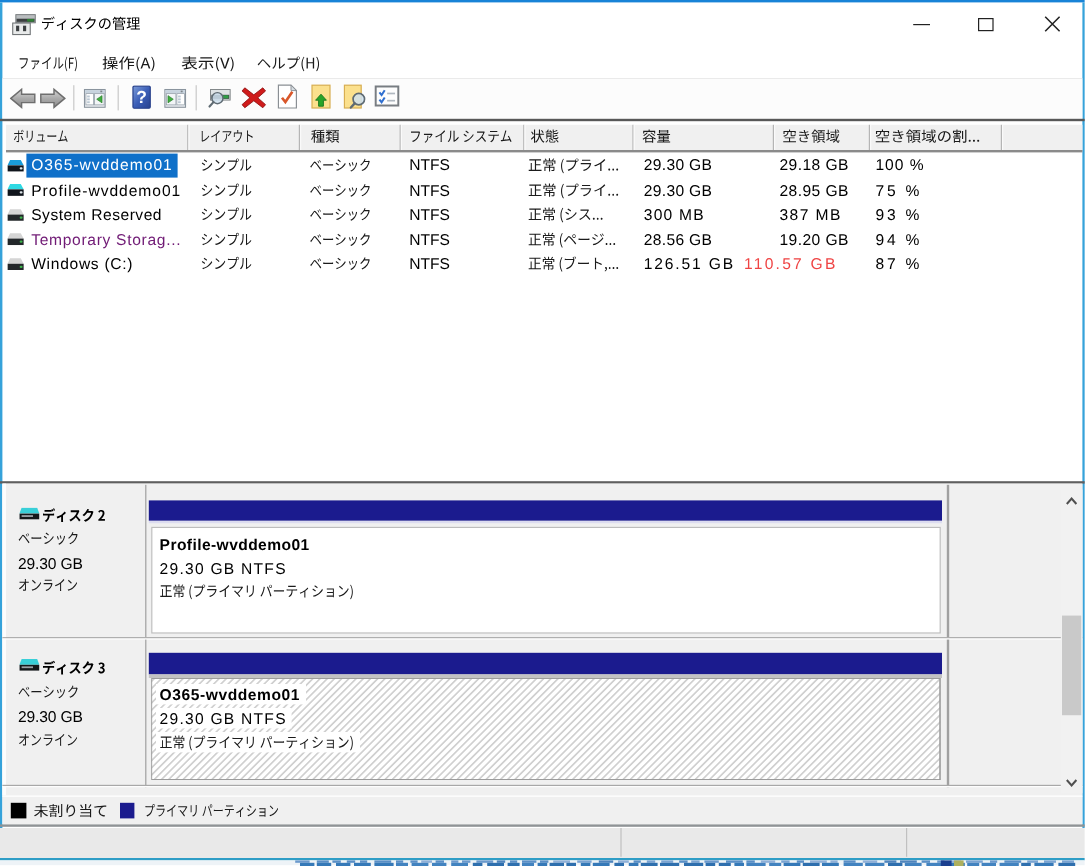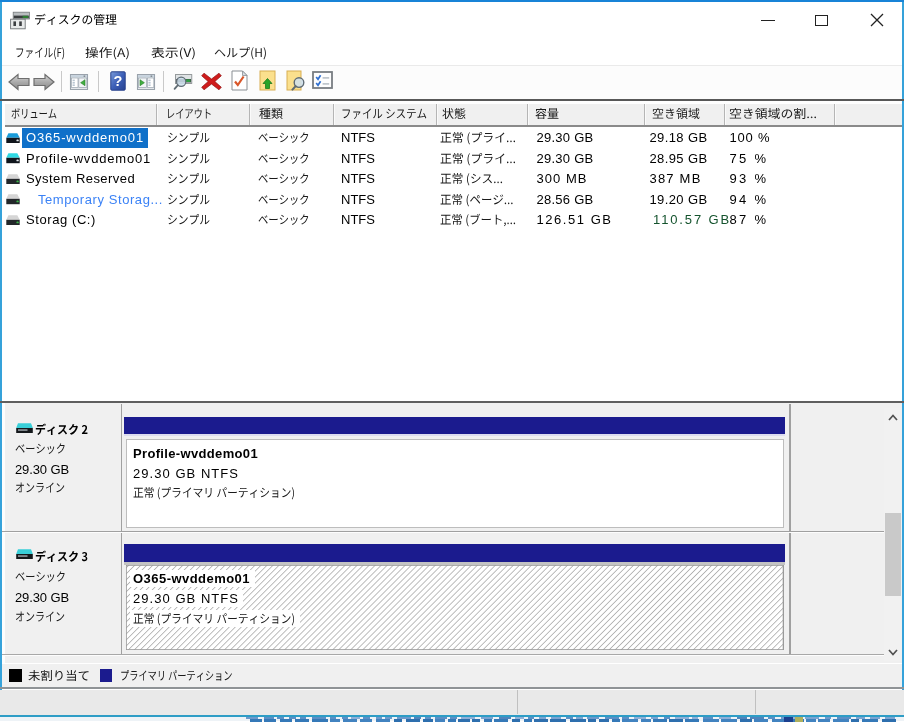--- a/index.html
+++ b/index.html
@@ -194,22 +194,22 @@
       <rect x="10.4" y="6.4" width="2.4" height="1.9" rx="0.9" fill="#3cb44a"></rect>
     </svg>
 <svg class="abs" style="left:5.5px;top:214.5px" width="14" height="10.5" viewBox="0 0 14 10.5">
       <path d="M2.4 0.3 L11.3 0.3 L13.7 4.8 L0.3 4.8 Z" fill="#d5d5d5"></path>
       <rect x="0.3" y="4.8" width="13.4" height="5.4" fill="#23272a"></rect>
       <rect x="10.4" y="6.4" width="2.4" height="1.9" rx="0.9" fill="#3cb44a"></rect>
     </svg>
 <div class="lt" style="left:26px;top:130.0px;letter-spacing:0.84px;color:#fff">O365-wvddemo01</div>
 <div class="lt" style="left:26px;top:150.5px;letter-spacing:0.81px;color:#000">Profile-wvddemo01</div>
 <div class="lt" style="left:26px;top:171.0px;letter-spacing:0.43px;color:#000">System Reserved</div>
-<div class="lt" style="left:38px;top:191.5px;letter-spacing:0.57px;color:#3b82f6">Temporary Storag...</div>
-<div class="lt" style="left:26px;top:212.0px;letter-spacing:0.58px;color:#000">Storag (C:)</div>
+<div class="lt" style="left:26px;top:191.5px;letter-spacing:0.57px;color:#701a75">Temporary Storag...</div>
+<div class="lt" style="left:26px;top:212.0px;letter-spacing:0.58px;color:#000">Windows (C:)</div>
 <svg style="position:absolute;left:166.5px;top:129.39999999999998px" width="43.0" height="16" viewBox="0 0 48.0 16" preserveAspectRatio="none">
       <path d="M3.6 3.8 3.1 4.6C3.8 5.0 5.1 5.9 5.7 6.3L6.2 5.5C5.7 5.1 4.3 4.2 3.6 3.8ZM1.8 12.4 2.4 13.3C3.5 13.1 5.1 12.5 6.3 11.8C8.3 10.7 9.9 9.2 11.0 7.6L10.4 6.6C9.4 8.3 7.8 9.8 5.8 11.0C4.6 11.7 3.1 12.1 1.8 12.4ZM1.8 6.5 1.3 7.3C2.0 7.7 3.3 8.5 3.9 8.9L4.4 8.1C3.9 7.7 2.5 6.9 1.8 6.5Z M14.7 4.2 14.0 4.9C14.9 5.5 16.4 6.8 17.0 7.4L17.8 6.7C17.1 6.0 15.6 4.8 14.7 4.2ZM13.7 12.2 14.3 13.2C16.3 12.9 17.8 12.1 19.0 11.4C20.9 10.2 22.3 8.6 23.1 7.1L22.5 6.1C21.8 7.6 20.3 9.3 18.5 10.5C17.4 11.2 15.8 11.9 13.7 12.2Z M33.7 4.4C33.7 3.9 34.0 3.6 34.5 3.6C34.9 3.6 35.3 3.9 35.3 4.4C35.3 4.8 34.9 5.2 34.5 5.2C34.0 5.2 33.7 4.8 33.7 4.4ZM33.1 4.4C33.1 4.5 33.1 4.6 33.2 4.8L32.8 4.8C32.2 4.8 27.4 4.8 26.8 4.8C26.4 4.8 25.9 4.7 25.6 4.7V5.8C25.9 5.8 26.3 5.7 26.8 5.7C27.4 5.7 32.2 5.7 32.9 5.7C32.7 6.9 32.2 8.5 31.3 9.6C30.3 10.9 29.0 11.9 26.6 12.5L27.5 13.4C29.7 12.7 31.1 11.6 32.2 10.2C33.1 9.0 33.7 7.0 34.0 5.8L34.0 5.7C34.1 5.7 34.3 5.7 34.5 5.7C35.2 5.7 35.8 5.1 35.8 4.4C35.8 3.6 35.2 3.0 34.5 3.0C33.7 3.0 33.1 3.6 33.1 4.4Z M42.3 12.7 42.9 13.3C43.0 13.2 43.1 13.1 43.3 13.0C44.7 12.3 46.4 11.1 47.4 9.7L46.9 8.9C45.9 10.2 44.5 11.3 43.4 11.8C43.4 11.4 43.4 5.6 43.4 4.9C43.4 4.4 43.4 4.1 43.4 4.0H42.3C42.3 4.1 42.4 4.4 42.4 4.9C42.4 5.6 42.4 11.5 42.4 12.1C42.4 12.3 42.3 12.6 42.3 12.7ZM36.8 12.7 37.7 13.3C38.7 12.5 39.5 11.3 39.8 10.0C40.2 8.8 40.2 6.2 40.2 4.9C40.2 4.5 40.2 4.2 40.3 4.0H39.2C39.2 4.3 39.2 4.6 39.2 4.9C39.2 6.2 39.2 8.6 38.9 9.7C38.5 10.9 37.8 12.0 36.8 12.7Z" fill="#1b1b1b"></path>
     </svg>
 <svg style="position:absolute;left:258px;top:129.39999999999998px" width="51.5" height="16" viewBox="0 0 60.0 16" preserveAspectRatio="none">
       <path d="M8.3 4.9 7.6 5.2C8.0 5.7 8.4 6.4 8.7 7.1L9.4 6.8C9.1 6.2 8.6 5.3 8.3 4.9ZM9.8 4.3 9.2 4.6C9.6 5.1 10.0 5.8 10.3 6.5L11.0 6.1C10.7 5.6 10.2 4.7 9.8 4.3ZM0.6 9.8 1.5 10.8C1.7 10.5 2.0 10.1 2.2 9.8C2.8 9.2 3.8 7.9 4.3 7.1C4.8 6.7 5.0 6.6 5.4 7.1C6.0 7.6 7.1 8.7 7.8 9.5C8.5 10.4 9.6 11.6 10.4 12.7L11.3 11.8C10.3 10.8 9.1 9.5 8.3 8.6C7.6 7.9 6.6 6.8 5.9 6.1C5.1 5.4 4.5 5.5 3.9 6.2C3.1 7.1 2.1 8.5 1.5 9.0C1.2 9.4 0.9 9.6 0.6 9.8Z M13.2 7.8V9.0C13.6 8.9 14.2 8.9 14.9 8.9C15.8 8.9 20.6 8.9 21.5 8.9C22.0 8.9 22.5 9.0 22.8 9.0V7.8C22.5 7.8 22.1 7.9 21.5 7.9C20.6 7.9 15.8 7.9 14.9 7.9C14.2 7.9 13.6 7.8 13.2 7.8Z M27.6 3.8 27.1 4.6C27.8 5.0 29.1 5.9 29.7 6.3L30.2 5.5C29.7 5.1 28.3 4.2 27.6 3.8ZM25.8 12.4 26.4 13.3C27.5 13.1 29.1 12.5 30.3 11.8C32.3 10.7 33.9 9.2 35.0 7.6L34.4 6.6C33.4 8.3 31.8 9.8 29.8 11.0C28.6 11.7 27.1 12.1 25.8 12.4ZM25.8 6.5 25.3 7.3C26.0 7.7 27.3 8.5 27.9 8.9L28.4 8.1C27.9 7.7 26.5 6.9 25.8 6.5Z M41.8 6.1 40.9 6.4C41.2 6.9 41.7 8.5 41.9 9.0L42.7 8.7C42.6 8.2 42.0 6.6 41.8 6.1ZM46.1 6.8 45.1 6.4C44.9 8.0 44.3 9.5 43.5 10.5C42.5 11.8 40.9 12.7 39.6 13.1L40.3 13.9C41.7 13.4 43.2 12.5 44.3 11.0C45.1 10.0 45.6 8.7 46.0 7.4C46.0 7.2 46.1 7.0 46.1 6.8ZM39.0 6.7 38.1 7.0C38.4 7.5 39.0 9.1 39.2 9.7L40.1 9.4C39.9 8.8 39.3 7.2 39.0 6.7Z M54.4 3.7 53.3 3.3C53.3 3.6 53.1 4.1 53.0 4.3C52.4 5.3 51.3 7.1 49.2 8.3L50.0 8.9C51.3 8.1 52.3 7.0 53.1 6.0H57.1C56.9 7.1 56.1 8.6 55.2 9.7C54.1 11.0 52.6 12.1 50.4 12.7L51.3 13.5C53.5 12.7 55.0 11.6 56.1 10.3C57.1 9.0 57.9 7.3 58.2 6.1C58.2 5.9 58.4 5.7 58.5 5.5L57.7 5.0C57.5 5.1 57.2 5.1 56.9 5.1H53.6L53.9 4.6C54.0 4.4 54.2 4.0 54.4 3.7Z" fill="#1b1b1b"></path>
     </svg>
 <div class="lt" style="left:341px;top:130.0px;letter-spacing:0.01px;color:#000">NTFS</div>
 <svg style="position:absolute;left:440px;top:129.39999999999998px" width="76.0" height="16" viewBox="0 0 76.8 16" preserveAspectRatio="none">
       <path d="M2.3 6.9V12.5H0.6V13.4H11.4V12.5H6.8V8.8H10.5V7.9H6.8V4.7H11.0V3.8H1.1V4.7H5.8V12.5H3.2V6.9Z M15.8 7.1H20.3V8.3H15.8ZM13.8 10.0V13.4H14.7V10.8H17.7V14.0H18.6V10.8H21.4V12.5C21.4 12.6 21.4 12.7 21.2 12.7C21.0 12.7 20.3 12.7 19.6 12.7C19.7 12.9 19.9 13.2 19.9 13.5C20.9 13.5 21.5 13.5 21.9 13.3C22.2 13.2 22.3 13.0 22.3 12.5V10.0H18.6V9.0H21.2V6.4H14.9V9.0H17.7V10.0ZM14.0 3.4C14.4 3.8 14.8 4.4 15.0 4.8H13.0V7.4H13.9V5.6H22.2V7.4H23.1V4.8H18.5V2.9H17.6V4.8H15.1L15.8 4.4C15.6 4.0 15.2 3.5 14.8 3.0ZM21.2 3.0C20.9 3.4 20.5 4.1 20.1 4.5L20.9 4.8C21.2 4.4 21.7 3.9 22.1 3.3Z M29.6 15.4 30.2 15.1C29.2 13.3 28.7 11.3 28.7 9.3C28.7 7.2 29.2 5.2 30.2 3.5L29.6 3.2C28.5 5.0 27.8 6.9 27.8 9.3C27.8 11.6 28.5 13.6 29.6 15.4Z M40.4 4.4C40.4 3.9 40.8 3.6 41.2 3.6C41.6 3.6 42.0 3.9 42.0 4.4C42.0 4.8 41.6 5.2 41.2 5.2C40.8 5.2 40.4 4.8 40.4 4.4ZM39.9 4.4C39.9 4.5 39.9 4.6 39.9 4.8L39.5 4.8C39.0 4.8 34.2 4.8 33.5 4.8C33.1 4.8 32.6 4.7 32.3 4.7V5.8C32.6 5.8 33.0 5.7 33.5 5.7C34.2 5.7 38.9 5.7 39.6 5.7C39.5 6.9 38.9 8.5 38.1 9.6C37.1 10.9 35.7 11.9 33.4 12.5L34.2 13.4C36.4 12.7 37.8 11.6 38.9 10.2C39.9 9.0 40.5 7.0 40.7 5.8L40.7 5.7C40.9 5.7 41.0 5.7 41.2 5.7C41.9 5.7 42.6 5.1 42.6 4.4C42.6 3.6 41.9 3.0 41.2 3.0C40.5 3.0 39.9 3.6 39.9 4.4Z M45.5 4.1V5.1C45.8 5.0 46.2 5.0 46.6 5.0C47.3 5.0 50.6 5.0 51.3 5.0C51.7 5.0 52.1 5.0 52.4 5.1V4.1C52.1 4.1 51.7 4.1 51.3 4.1C50.6 4.1 47.2 4.1 46.6 4.1C46.2 4.1 45.8 4.1 45.5 4.1ZM53.3 7.2 52.6 6.8C52.5 6.9 52.2 6.9 51.9 6.9C51.3 6.9 46.2 6.9 45.6 6.9C45.3 6.9 44.9 6.9 44.4 6.8V7.8C44.9 7.8 45.3 7.8 45.6 7.8C46.3 7.8 51.4 7.8 52.0 7.8C51.8 8.7 51.3 9.7 50.6 10.4C49.5 11.5 48.0 12.3 46.3 12.6L47.1 13.5C48.6 13.1 50.1 12.4 51.4 11.0C52.3 10.0 52.8 8.8 53.1 7.6C53.1 7.5 53.2 7.3 53.3 7.2Z M55.8 8.7 56.3 9.6C57.9 9.1 59.6 8.4 60.8 7.6V12.1C60.8 12.5 60.8 13.1 60.8 13.4H61.9C61.9 13.1 61.9 12.5 61.9 12.1V7.0C63.1 6.2 64.2 5.3 65.1 4.3L64.3 3.6C63.5 4.6 62.3 5.6 61.0 6.4C59.7 7.3 57.9 8.1 55.8 8.7Z M68.4 13.2C68.8 13.2 69.2 12.8 69.2 12.3C69.2 11.8 68.8 11.5 68.4 11.5C68.0 11.5 67.6 11.8 67.6 12.3C67.6 12.8 68.0 13.2 68.4 13.2Z M71.7 13.2C72.2 13.2 72.5 12.8 72.5 12.3C72.5 11.8 72.2 11.5 71.7 11.5C71.3 11.5 71.0 11.8 71.0 12.3C71.0 12.8 71.3 13.2 71.7 13.2Z M75.1 13.2C75.5 13.2 75.9 12.8 75.9 12.3C75.9 11.8 75.5 11.5 75.1 11.5C74.6 11.5 74.3 11.8 74.3 12.3C74.3 12.8 74.6 13.2 75.1 13.2Z" fill="#1b1b1b"></path>
     </svg>
@@ -259,21 +259,21 @@
       <path d="M3.6 3.8 3.1 4.6C3.8 5.0 5.1 5.9 5.7 6.3L6.2 5.5C5.7 5.1 4.3 4.2 3.6 3.8ZM1.8 12.4 2.4 13.3C3.5 13.1 5.1 12.5 6.3 11.8C8.3 10.7 9.9 9.2 11.0 7.6L10.4 6.6C9.4 8.3 7.8 9.8 5.8 11.0C4.6 11.7 3.1 12.1 1.8 12.4ZM1.8 6.5 1.3 7.3C2.0 7.7 3.3 8.5 3.9 8.9L4.4 8.1C3.9 7.7 2.5 6.9 1.8 6.5Z M14.7 4.2 14.0 4.9C14.9 5.5 16.4 6.8 17.0 7.4L17.8 6.7C17.1 6.0 15.6 4.8 14.7 4.2ZM13.7 12.2 14.3 13.2C16.3 12.9 17.8 12.1 19.0 11.4C20.9 10.2 22.3 8.6 23.1 7.1L22.5 6.1C21.8 7.6 20.3 9.3 18.5 10.5C17.4 11.2 15.8 11.9 13.7 12.2Z M33.7 4.4C33.7 3.9 34.0 3.6 34.5 3.6C34.9 3.6 35.3 3.9 35.3 4.4C35.3 4.8 34.9 5.2 34.5 5.2C34.0 5.2 33.7 4.8 33.7 4.4ZM33.1 4.4C33.1 4.5 33.1 4.6 33.2 4.8L32.8 4.8C32.2 4.8 27.4 4.8 26.8 4.8C26.4 4.8 25.9 4.7 25.6 4.7V5.8C25.9 5.8 26.3 5.7 26.8 5.7C27.4 5.7 32.2 5.7 32.9 5.7C32.7 6.9 32.2 8.5 31.3 9.6C30.3 10.9 29.0 11.9 26.6 12.5L27.5 13.4C29.7 12.7 31.1 11.6 32.2 10.2C33.1 9.0 33.7 7.0 34.0 5.8L34.0 5.7C34.1 5.7 34.3 5.7 34.5 5.7C35.2 5.7 35.8 5.1 35.8 4.4C35.8 3.6 35.2 3.0 34.5 3.0C33.7 3.0 33.1 3.6 33.1 4.4Z M42.3 12.7 42.9 13.3C43.0 13.2 43.1 13.1 43.3 13.0C44.7 12.3 46.4 11.1 47.4 9.7L46.9 8.9C45.9 10.2 44.5 11.3 43.4 11.8C43.4 11.4 43.4 5.6 43.4 4.9C43.4 4.4 43.4 4.1 43.4 4.0H42.3C42.3 4.1 42.4 4.4 42.4 4.9C42.4 5.6 42.4 11.5 42.4 12.1C42.4 12.3 42.3 12.6 42.3 12.7ZM36.8 12.7 37.7 13.3C38.7 12.5 39.5 11.3 39.8 10.0C40.2 8.8 40.2 6.2 40.2 4.9C40.2 4.5 40.2 4.2 40.3 4.0H39.2C39.2 4.3 39.2 4.6 39.2 4.9C39.2 6.2 39.2 8.6 38.9 9.7C38.5 10.9 37.8 12.0 36.8 12.7Z" fill="#1b1b1b"></path>
     </svg>
 <svg style="position:absolute;left:258px;top:211.39999999999998px" width="51.5" height="16" viewBox="0 0 60.0 16" preserveAspectRatio="none">
       <path d="M8.3 4.9 7.6 5.2C8.0 5.7 8.4 6.4 8.7 7.1L9.4 6.8C9.1 6.2 8.6 5.3 8.3 4.9ZM9.8 4.3 9.2 4.6C9.6 5.1 10.0 5.8 10.3 6.5L11.0 6.1C10.7 5.6 10.2 4.7 9.8 4.3ZM0.6 9.8 1.5 10.8C1.7 10.5 2.0 10.1 2.2 9.8C2.8 9.2 3.8 7.9 4.3 7.1C4.8 6.7 5.0 6.6 5.4 7.1C6.0 7.6 7.1 8.7 7.8 9.5C8.5 10.4 9.6 11.6 10.4 12.7L11.3 11.8C10.3 10.8 9.1 9.5 8.3 8.6C7.6 7.9 6.6 6.8 5.9 6.1C5.1 5.4 4.5 5.5 3.9 6.2C3.1 7.1 2.1 8.5 1.5 9.0C1.2 9.4 0.9 9.6 0.6 9.8Z M13.2 7.8V9.0C13.6 8.9 14.2 8.9 14.9 8.9C15.8 8.9 20.6 8.9 21.5 8.9C22.0 8.9 22.5 9.0 22.8 9.0V7.8C22.5 7.8 22.1 7.9 21.5 7.9C20.6 7.9 15.8 7.9 14.9 7.9C14.2 7.9 13.6 7.8 13.2 7.8Z M27.6 3.8 27.1 4.6C27.8 5.0 29.1 5.9 29.7 6.3L30.2 5.5C29.7 5.1 28.3 4.2 27.6 3.8ZM25.8 12.4 26.4 13.3C27.5 13.1 29.1 12.5 30.3 11.8C32.3 10.7 33.9 9.2 35.0 7.6L34.4 6.6C33.4 8.3 31.8 9.8 29.8 11.0C28.6 11.7 27.1 12.1 25.8 12.4ZM25.8 6.5 25.3 7.3C26.0 7.7 27.3 8.5 27.9 8.9L28.4 8.1C27.9 7.7 26.5 6.9 25.8 6.5Z M41.8 6.1 40.9 6.4C41.2 6.9 41.7 8.5 41.9 9.0L42.7 8.7C42.6 8.2 42.0 6.6 41.8 6.1ZM46.1 6.8 45.1 6.4C44.9 8.0 44.3 9.5 43.5 10.5C42.5 11.8 40.9 12.7 39.6 13.1L40.3 13.9C41.7 13.4 43.2 12.5 44.3 11.0C45.1 10.0 45.6 8.7 46.0 7.4C46.0 7.2 46.1 7.0 46.1 6.8ZM39.0 6.7 38.1 7.0C38.4 7.5 39.0 9.1 39.2 9.7L40.1 9.4C39.9 8.8 39.3 7.2 39.0 6.7Z M54.4 3.7 53.3 3.3C53.3 3.6 53.1 4.1 53.0 4.3C52.4 5.3 51.3 7.1 49.2 8.3L50.0 8.9C51.3 8.1 52.3 7.0 53.1 6.0H57.1C56.9 7.1 56.1 8.6 55.2 9.7C54.1 11.0 52.6 12.1 50.4 12.7L51.3 13.5C53.5 12.7 55.0 11.6 56.1 10.3C57.1 9.0 57.9 7.3 58.2 6.1C58.2 5.9 58.4 5.7 58.5 5.5L57.7 5.0C57.5 5.1 57.2 5.1 56.9 5.1H53.6L53.9 4.6C54.0 4.4 54.2 4.0 54.4 3.7Z" fill="#1b1b1b"></path>
     </svg>
 <div class="lt" style="left:341px;top:212.0px;letter-spacing:0.01px;color:#000">NTFS</div>
 <svg style="position:absolute;left:440px;top:211.39999999999998px" width="76.0" height="16" viewBox="0 0 80.1 16" preserveAspectRatio="none">
       <path d="M2.3 6.9V12.5H0.6V13.4H11.4V12.5H6.8V8.8H10.5V7.9H6.8V4.7H11.0V3.8H1.1V4.7H5.8V12.5H3.2V6.9Z M15.8 7.1H20.3V8.3H15.8ZM13.8 10.0V13.4H14.7V10.8H17.7V14.0H18.6V10.8H21.4V12.5C21.4 12.6 21.4 12.7 21.2 12.7C21.0 12.7 20.3 12.7 19.6 12.7C19.7 12.9 19.9 13.2 19.9 13.5C20.9 13.5 21.5 13.5 21.9 13.3C22.2 13.2 22.3 13.0 22.3 12.5V10.0H18.6V9.0H21.2V6.4H14.9V9.0H17.7V10.0ZM14.0 3.4C14.4 3.8 14.8 4.4 15.0 4.8H13.0V7.4H13.9V5.6H22.2V7.4H23.1V4.8H18.5V2.9H17.6V4.8H15.1L15.8 4.4C15.6 4.0 15.2 3.5 14.8 3.0ZM21.2 3.0C20.9 3.4 20.5 4.1 20.1 4.5L20.9 4.8C21.2 4.4 21.7 3.9 22.1 3.3Z M29.6 15.4 30.2 15.1C29.2 13.3 28.7 11.3 28.7 9.3C28.7 7.2 29.2 5.2 30.2 3.5L29.6 3.2C28.5 5.0 27.8 6.9 27.8 9.3C27.8 11.6 28.5 13.6 29.6 15.4Z M41.4 2.7 40.7 3.0C41.0 3.4 41.4 4.1 41.7 4.6L42.3 4.3C42.1 3.8 41.7 3.1 41.4 2.7ZM40.9 5.2 40.3 4.8 40.8 4.6C40.5 4.2 40.1 3.4 39.8 3.0L39.2 3.3C39.4 3.7 39.8 4.3 40.0 4.7C39.8 4.8 39.7 4.8 39.5 4.8C39.0 4.8 34.2 4.8 33.5 4.8C33.1 4.8 32.6 4.7 32.3 4.7V5.8C32.6 5.8 33.0 5.7 33.5 5.7C34.2 5.7 38.9 5.7 39.6 5.7C39.5 6.9 38.9 8.5 38.1 9.6C37.1 10.9 35.7 11.9 33.4 12.5L34.2 13.4C36.4 12.7 37.8 11.6 38.9 10.2C39.9 9.0 40.5 7.0 40.7 5.8C40.8 5.5 40.8 5.4 40.9 5.2Z M44.0 7.8V9.0C44.3 8.9 45.0 8.9 45.6 8.9C46.5 8.9 51.3 8.9 52.2 8.9C52.8 8.9 53.3 9.0 53.5 9.0V7.8C53.2 7.8 52.8 7.9 52.2 7.9C51.3 7.9 46.5 7.9 45.6 7.9C45.0 7.9 44.3 7.8 44.0 7.8Z M58.8 11.9C58.8 12.4 58.8 13.0 58.7 13.4H59.9C59.8 13.0 59.8 12.3 59.8 11.9L59.8 8.0C61.1 8.4 63.2 9.2 64.5 9.9L64.9 8.9C63.6 8.3 61.4 7.4 59.8 6.9V5.0C59.8 4.6 59.8 4.1 59.9 3.7H58.7C58.8 4.1 58.8 4.6 58.8 5.0C58.8 6.0 58.8 11.3 58.8 11.9Z M67.6 15.3C68.7 14.8 69.4 13.9 69.4 12.8C69.4 12.0 69.0 11.5 68.5 11.5C68.0 11.5 67.6 11.8 67.6 12.3C67.6 12.7 68.0 13.0 68.4 13.0L68.6 13.0C68.6 13.7 68.1 14.3 67.4 14.6Z M71.7 13.2C72.2 13.2 72.5 12.8 72.5 12.3C72.5 11.8 72.2 11.5 71.7 11.5C71.3 11.5 71.0 11.8 71.0 12.3C71.0 12.8 71.3 13.2 71.7 13.2Z M75.1 13.2C75.5 13.2 75.9 12.8 75.9 12.3C75.9 11.8 75.5 11.5 75.1 11.5C74.6 11.5 74.3 11.8 74.3 12.3C74.3 12.8 74.6 13.2 75.1 13.2Z M78.4 13.2C78.9 13.2 79.2 12.8 79.2 12.3C79.2 11.8 78.9 11.5 78.4 11.5C78.0 11.5 77.6 11.8 77.6 12.3C77.6 12.8 78.0 13.2 78.4 13.2Z" fill="#1b1b1b"></path>
     </svg>
 <div class="lt" style="left:536.5px;top:212.0px;letter-spacing:1.54px;color:#000">126.51 GB</div>
-<div class="lt" style="left:653px;top:212.0px;letter-spacing:1.87px;color:#14532d">110.57 GB</div>
+<div class="lt" style="left:620px;top:212.0px;letter-spacing:1.87px;color:#ef4444">110.57 GB</div>
 <div class="lt" style="left:729.5px;top:212.0px;letter-spacing:2.34px;color:#000">87 %</div>
 <div class="abs" style="left:0px;top:400.5px;width:904px;height:2.5px;background:#5f5f5f"></div>
 <div class="abs" style="left:2px;top:403px;width:900px;height:260px;background:#f0f0f0"></div>
 <div class="abs" style="left:2px;top:403px;width:3px;height:260px;background:#fdfdfd"></div>
 <div class="abs" style="left:120.5px;top:404px;width:1.5px;height:127px;background:#a0a0a0"></div>
 <div class="abs" style="left:789px;top:404px;width:1.5px;height:127px;background:#a0a0a0"></div>
 <div class="abs" style="left:124px;top:417px;width:660.5px;height:17px;background:#1b1b8e"></div>
 <div class="abs" style="left:124px;top:434px;width:660.5px;height:2px;background:#dcdcf0"></div>
 <div class="abs" style="left:126px;top:438.5px;width:657.5px;height:89px;background:#fff;border:1px solid #bdbdbd"></div>
 <svg class="abs" style="left:16px;top:422.5px" width="17" height="10" viewBox="0 0 17 10">

